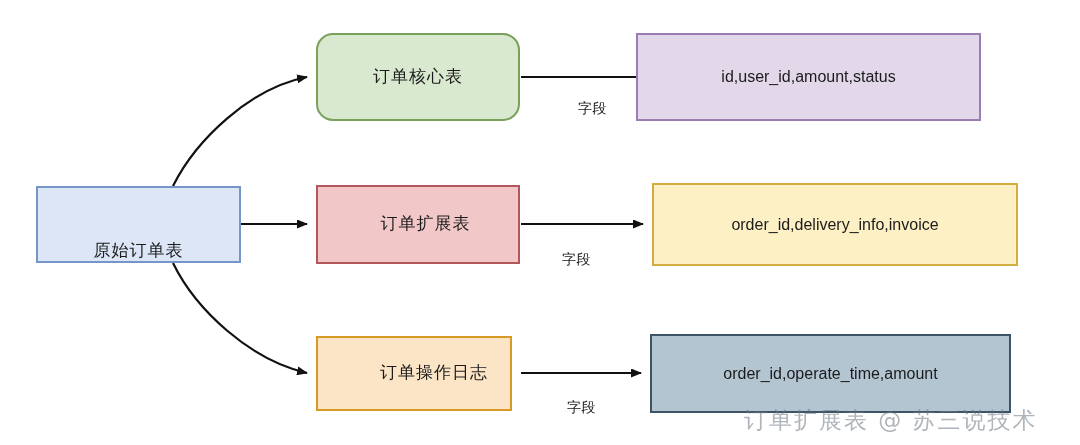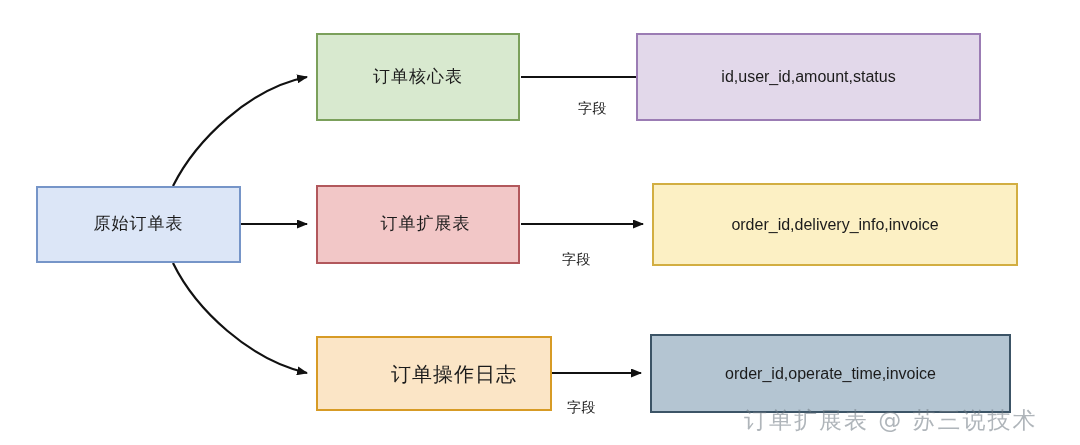--- a/index.html
+++ b/index.html
@@ -41,33 +41,34 @@
     letter-spacing: 1px;
   }
 
   
   #node-core {
     left: 316px; top: 33px;  width: 204px; height: 88px;
     background: #d8e9cf;
     border-color: #7ba05b;
     font-size: 17px;
     letter-spacing: 1px;
+    border-radius: 17px;
   }
   #node-ext {
     left: 316px; top: 185px; width: 204px; height: 79px;
     background: #f2c7c7;
     border-color: #b2585c;
     font-size: 17px;
     letter-spacing: 1px;
   }
   #node-log {
-    left: 316px; top: 336px; width: 236px; height: 75px;
+    left: 316px; top: 336px; width: 196px; height: 75px;
     background: #fbe5c6;
     border-color: #d79b25;
-    font-size: 20px;
+    font-size: 17px;
     letter-spacing: 1px;
     padding-left: 40px;
   }
 
   
   #node-core-fields {
     left: 636px; top: 33px;  width: 345px; height: 88px;
     background: #e2d8ea;
     border-color: #9b7cb4;
     font-size: 16px;
@@ -138,21 +139,21 @@
 
     <path d="M 173,263 C 196,310 250,360 307,373" fill="none" stroke="#111111" stroke-width="2.2" marker-end="url(#arrow)"></path>
 
     <path d="M 521,77 L 663,77" fill="none" stroke="#111111" stroke-width="2" marker-end="url(#arrow)"></path>
 
     <path d="M 521,224 L 643,224" fill="none" stroke="#111111" stroke-width="2" marker-end="url(#arrow)"></path>
 
     <path d="M 521,373 L 641,373" fill="none" stroke="#111111" stroke-width="2" marker-end="url(#arrow)"></path>
   </svg>
 
-  <div class="node" id="node-source" style="background: rgb(220, 230, 247); border-color: rgb(118, 149, 200);">
+  <div class="node" id="node-source" style="background: rgb(220, 230, 247); border-color: rgb(118, 149, 200); align-items: flex-end;">
     <span class="node-label">原始订单表</span>
   </div>
 
   <div class="node" id="node-core" style="background: rgb(216, 233, 207); border-color: rgb(123, 160, 91);">
     <span class="node-label">订单核心表</span>
   </div>
 
   <div class="node" id="node-ext" style="background: rgb(242, 199, 199); border-color: rgb(178, 88, 92); padding-left: 15px;">
     <span class="node-label">订单扩展表</span>
   </div>
@@ -163,21 +164,21 @@
 
   <div class="node" id="node-core-fields" style="background: rgb(226, 216, 234); border-color: rgb(155, 124, 180);">
     <span class="node-label">id,user_id,amount,status</span>
   </div>
 
   <div class="node" id="node-ext-fields" style="background: rgb(252, 240, 196); border-color: rgb(210, 174, 66);">
     <span class="node-label">order_id,delivery_info,invoice</span>
   </div>
 
   <div class="node" id="node-log-fields" style="background: rgb(180, 197, 210); border-color: rgb(60, 84, 102);">
-    <span class="node-label">order_id,operate_time,invoice</span>
+    <span class="node-label">order_id,operate_time,amount</span>
   </div>
 
   <div class="edge-label" id="edge-label-core">字段</div>
   <div class="edge-label" id="edge-label-ext">字段</div>
   <div class="edge-label" id="edge-label-log">字段</div>
 
   <div id="watermark">订单扩展表 @ 苏三说技术</div>
 
 </div>
 

